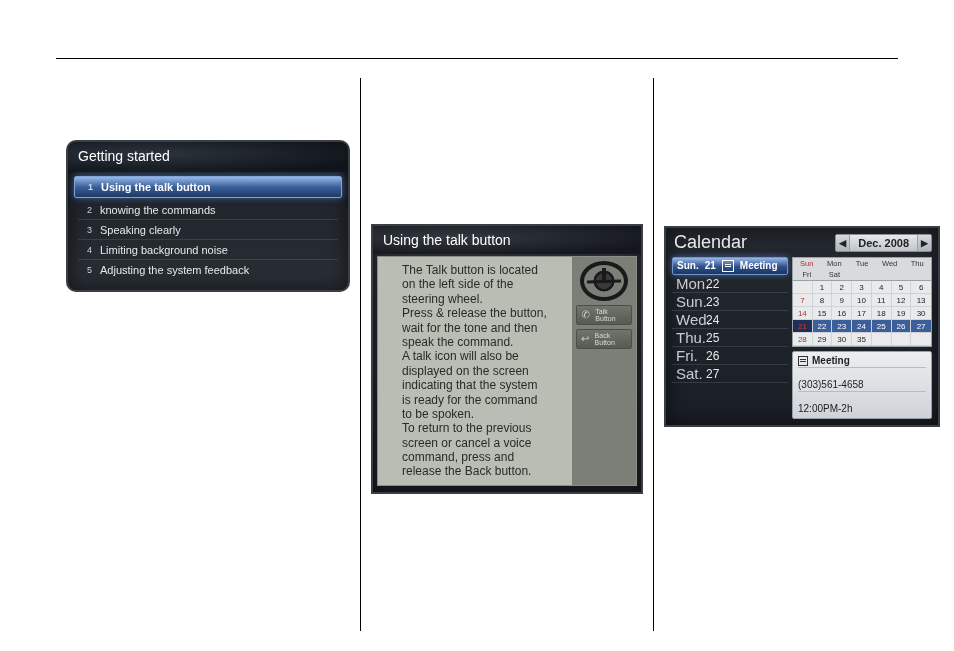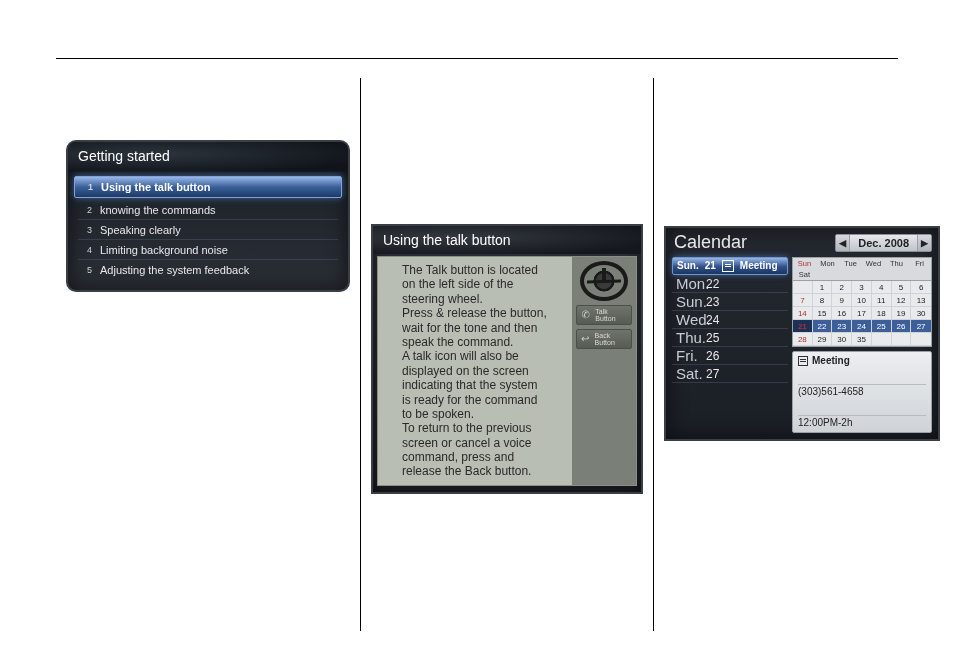--- a/index.html
+++ b/index.html
@@ -223,21 +223,21 @@
     gap:8px;
     height:18px;
     border-bottom:1px solid rgba(130,140,150,.25);
     padding:0 4px;
     font-size:10px;
   }
   .day-row .dow { color:#c8ccd2; font-size:15px; width:22px;}
   .day-row .dnum { font-size:12px; }
   .mini-head {
     display:grid;
-    grid-template-columns:repeat(6,1fr);
+    grid-template-columns:repeat(5,1fr);
     background:#d8dadd;
     color:#333;
     font-size:7.5px;
     border:1px solid #9aa0a8;
   }
   .mini-head div { text-align:center; padding:1px 0;}
   .mini-head .sun { color:#b03030; }
   .mini-grid {
     display:grid;
     grid-template-columns:repeat(7,1fr);
@@ -264,21 +264,21 @@
     background: linear-gradient(#eceef0,#cfd3d8);
     color:#222;
     border:1px solid #9aa0a8;
     border-radius:2px;
     padding:3px 5px 4px;
     font-size:10px;
   }
   .evt-card .hdr { display:flex; align-items:center; gap:4px; font-weight:bold; }
   .evt-card .ico2 { width:10px;height:10px;border:1px solid #333;position:relative;}
   .evt-card .ico2::after{content:"";position:absolute;left:1px;top:4px;width:6px;height:1px;background:#333;box-shadow:0 -2px 0 #333;}
-  .evt-card .row { font-size:10px; border-top:1px solid #b8bcc2; padding-top:1px; margin-top:18px;}
+  .evt-card .row { font-size:10px; border-top:1px solid #b8bcc2; padding-top:11px; margin-top:1px;}
 </style>
 </head>
 <body>
 
 <div class="top-rule"></div>
 
 <div class="columns">
 
   <div class="col vdiv">
     <div class="gs-panel">

